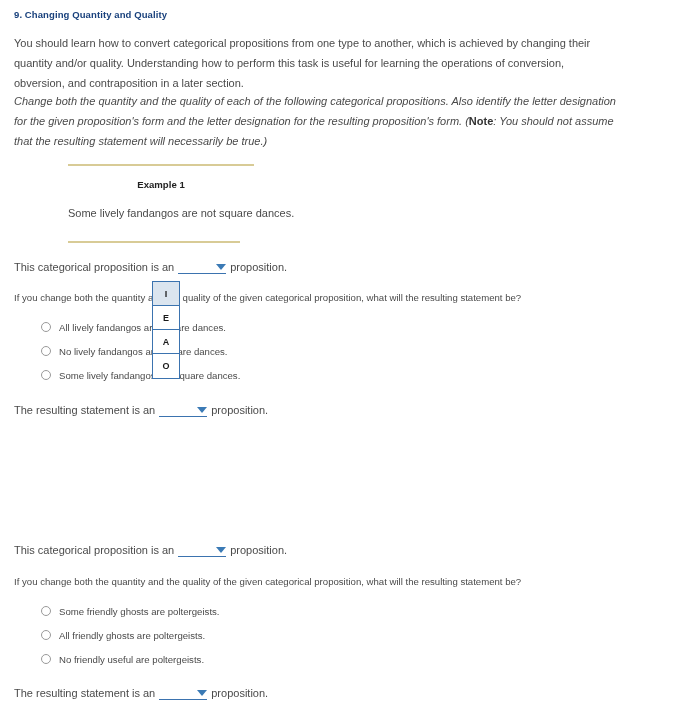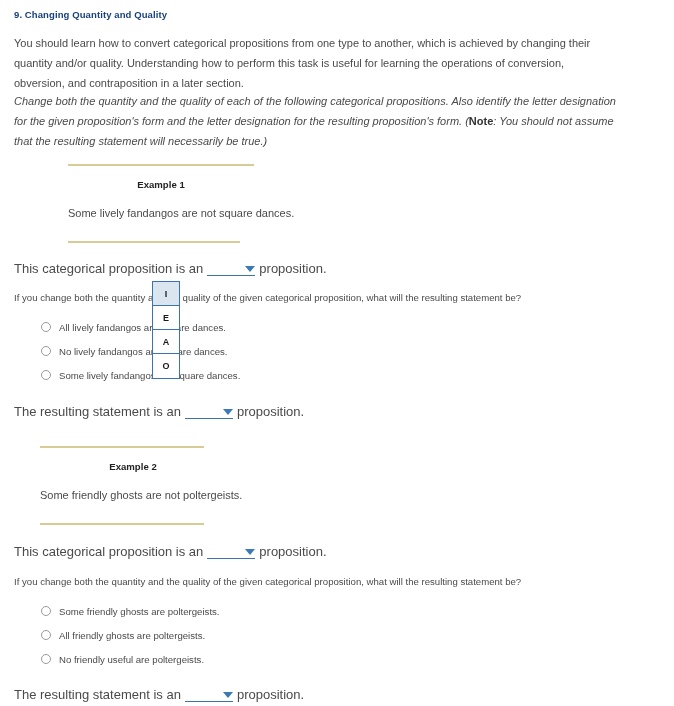--- a/index.html
+++ b/index.html
@@ -81,25 +81,25 @@
   #example-1 { top: 164px; margin-left: 36px; }
   #example-2 { top: 446px; left: 40px; }
   #example-2 .rule { width: 164px; }
   #example-2 .rule.bottom { width: 164px; }
   #example-2 .example-text { white-space: nowrap; }
 
   
   .sentence {
     position: absolute;
     left: 14px;
-    font-size: 13px;
+    font-size: 11px;
     color: #4a4a4a;
     white-space: nowrap;
     display: flex;
-    align-items: flex-end;
+    align-items: flex-start;
   }
   .blank-select {
     display: inline-flex;
     align-items: center;
     justify-content: flex-end;
     width: 48px;
     border-bottom: 1px solid #3b73af;
     margin: 0 4px;
     height: 12px;
     position: relative;
@@ -214,26 +214,20 @@
 
   <div class="sentence" style="top:404px;">
     <span>The resulting statement is an</span>
     <span class="blank-select">
       <span></span>
       <span class="caret-down"></span>
     </span>
     <span>proposition.</span>
   </div>
 
-  <div class="example" id="example-2">
-    <div class="rule top"></div>
-    <div class="example-title">Example 2</div>
-    <div class="example-text">Some friendly ghosts are not poltergeists.</div>
-    <div class="rule bottom"></div>
-  </div>
 
   <div class="sentence" style="top:544px;">
     <span>This categorical proposition is an</span>
     <span class="blank-select">
       <span></span>
       <span class="caret-down"></span>
     </span>
     <span>proposition.</span>
   </div>
 

